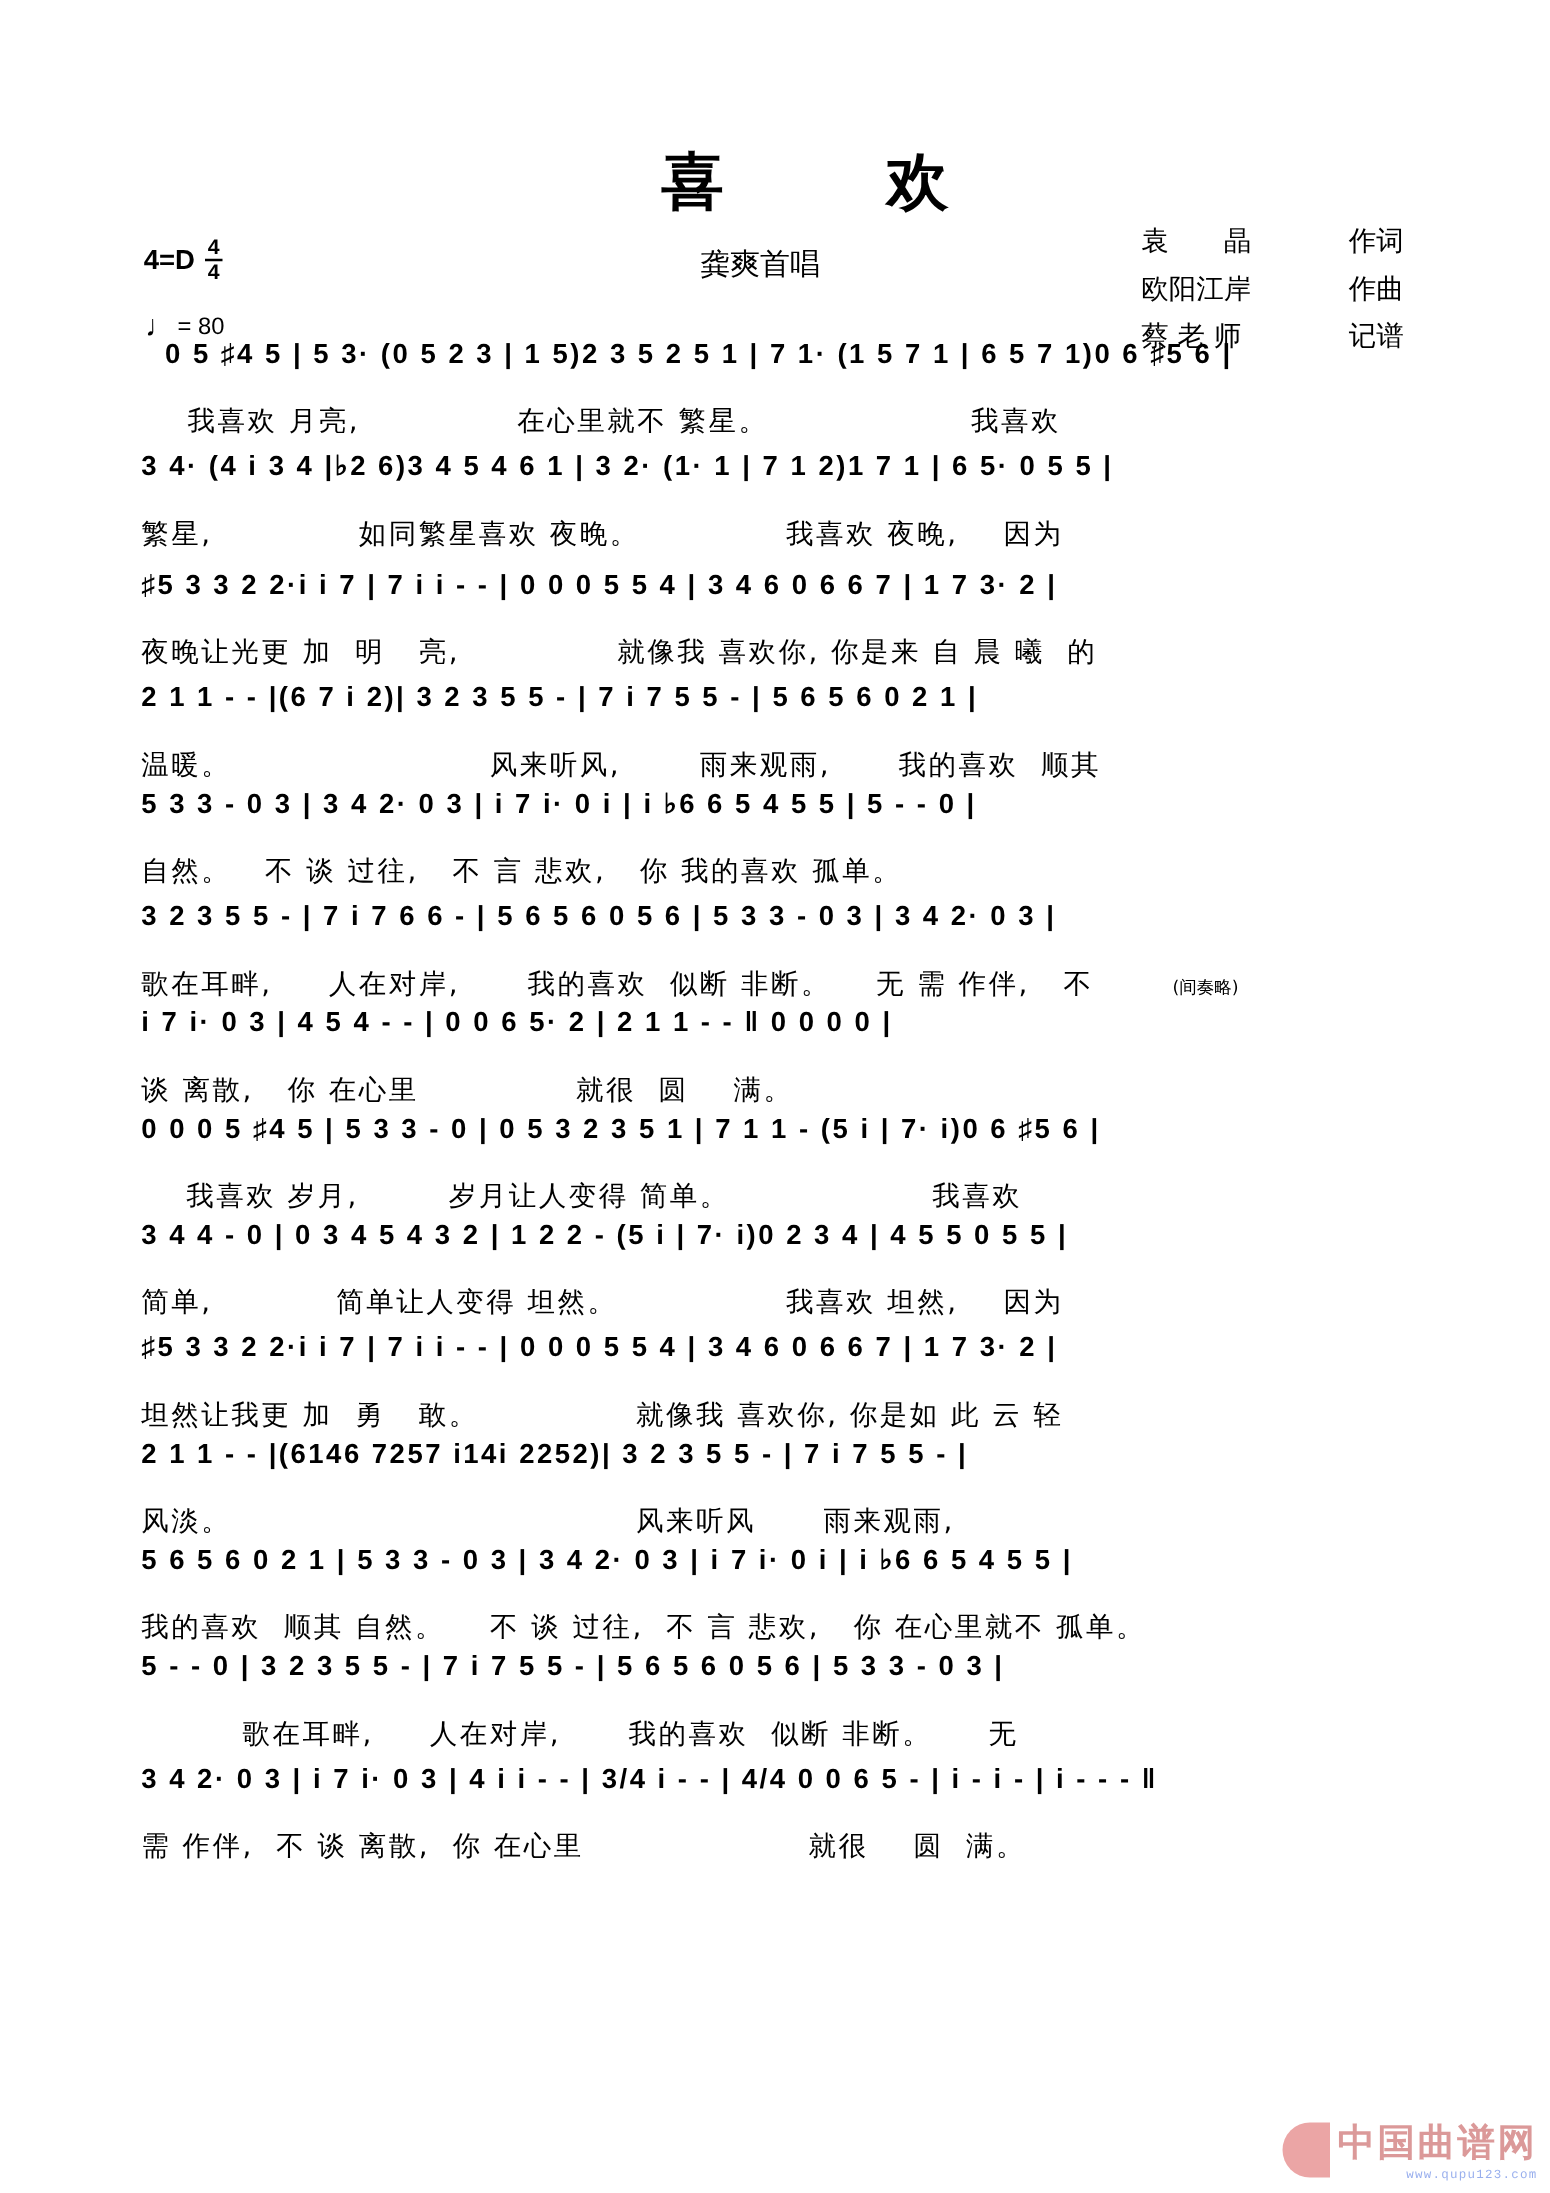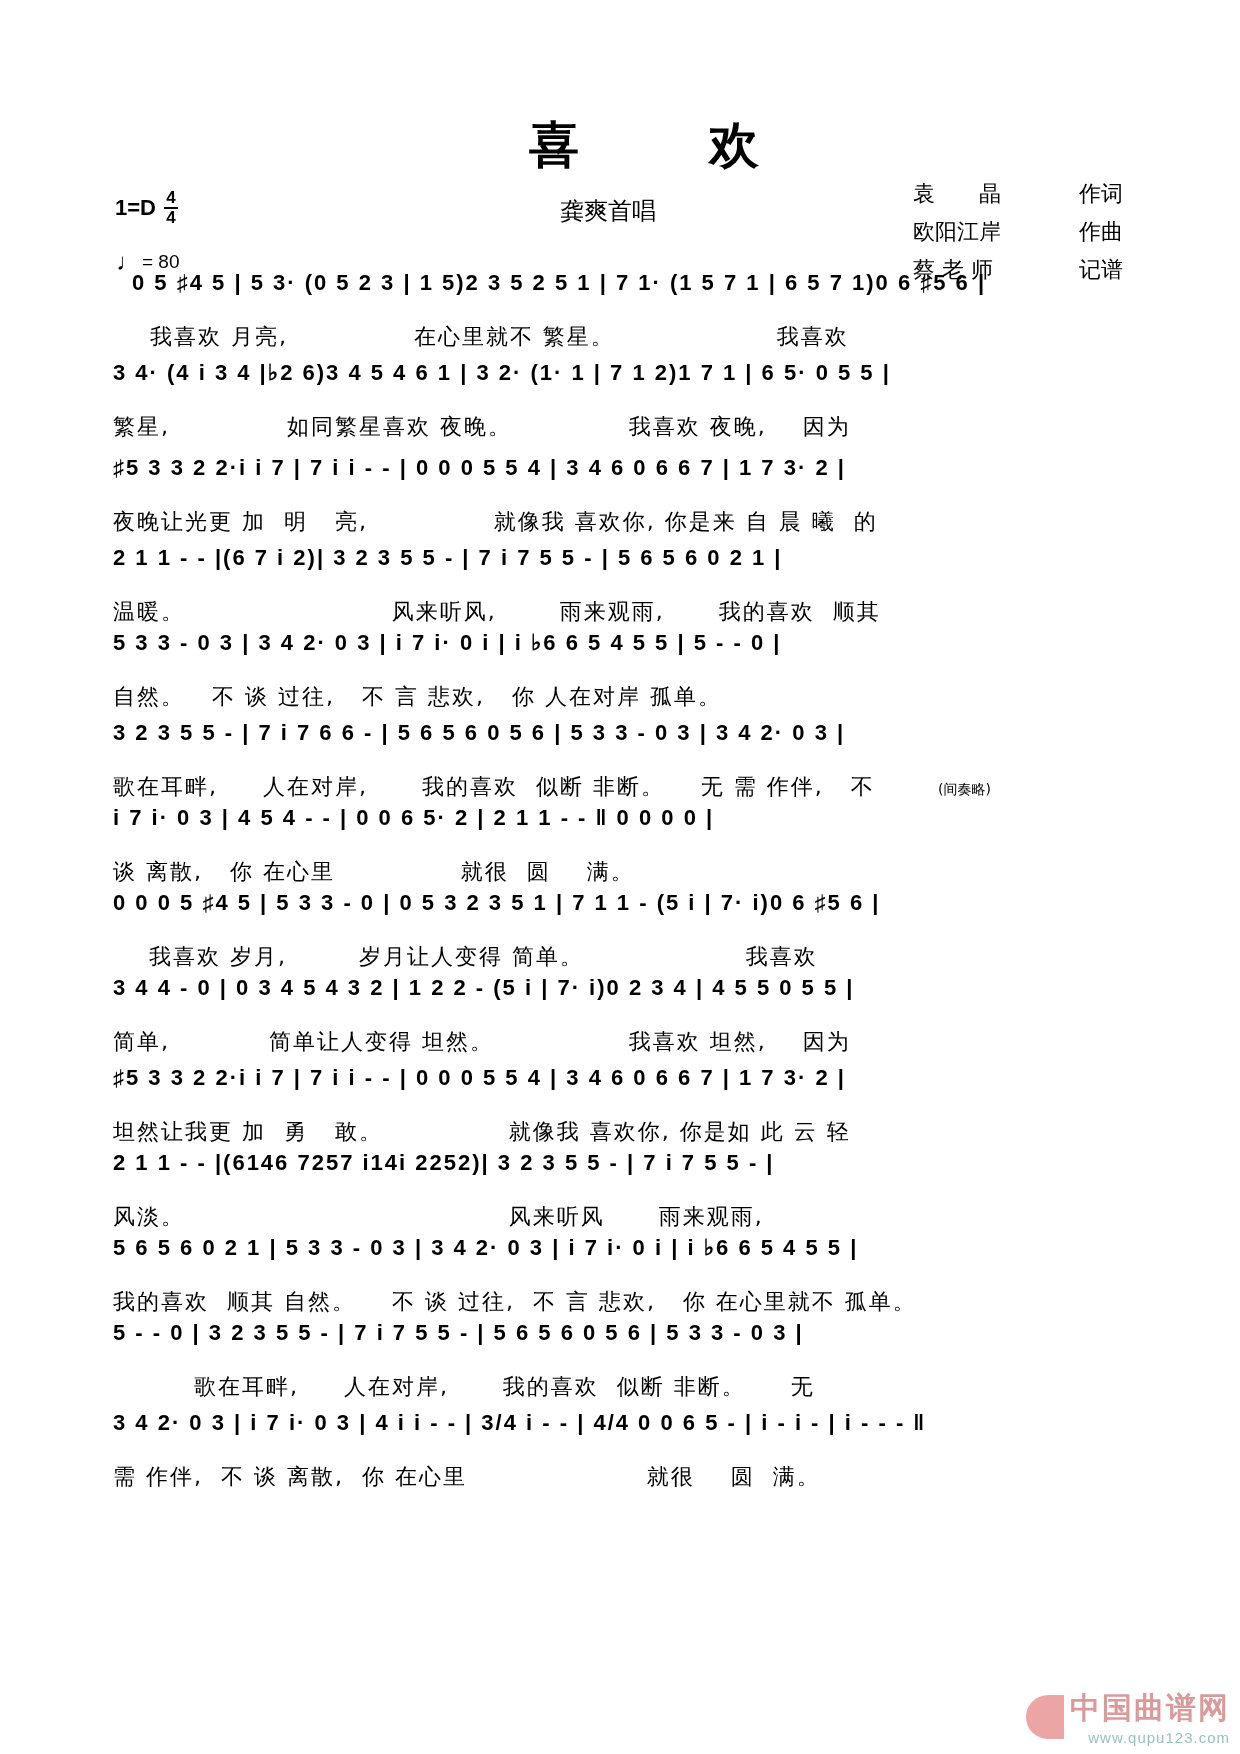--- a/index.html
+++ b/index.html
@@ -36,29 +36,29 @@
   .lyrics {
     margin-top: 12px; height: 34px; font-size: 22px; white-space: pre;
     font-family: "DejaVu Sans", sans-serif; letter-spacing: 2px;
   }
   .watermark {
     position: absolute; right: 10px; bottom: 8px; display: flex; align-items: center; opacity: 0.45;
   }
   .wm-logo { width: 38px; height: 44px; border-radius: 22px 0 0 22px; background: #d43a3a; margin-right: 6px; }
   .wm-text { display: flex; flex-direction: column; align-items: flex-end; }
   .wm-cn { font-size: 30px; color: #b02020; font-family: "DejaVu Serif", serif; font-weight: bold; letter-spacing: 2px; }
-  .wm-url { font-size: 15px; color: #0f766e; font-family: Liberation Sans, sans-serif; letter-spacing: 1px; }
+  .wm-url { font-size: 10px; color: #1d4ed8; font-family: Liberation Mono, monospace; letter-spacing: 1px; }
 </style>
 </head>
 <body>
 
 <div class="title">喜欢</div>
 
 <div class="key">
-  <span>1=D</span>
+  <span>4=D</span>
   <span class="frac">
     <span>4</span>
     <span class="bar"></span>
     <span>4</span>
   </span>
 </div>
 
 <div class="tempo">
   <span class="note-glyph">♩</span>
   <span>= 80</span>
@@ -93,21 +93,21 @@
     <div class="system" style="top: 455px;">
       <div class="notes">♯5 3 3 2 2·i i 7 | 7 i i - - | 0 0 0 5 5 4 | 3 4 6 0 6 6 7 | 1 7 3· 2 |</div>
       <div class="lyrics">夜晚让光更 加  明   亮,              就像我 喜欢你, 你是来 自 晨 曦  的</div>
     </div>
     <div class="system" style="top: 545px;">
       <div class="notes">2 1 1 - - |(6 7 i 2)| 3 2 3 5 5 - | 7 i 7 5 5 - | 5 6 5 6 0 2 1 |</div>
       <div class="lyrics">温暖。                       风来听风,       雨来观雨,      我的喜欢  顺其</div>
     </div>
     <div class="system" style="top: 630px;">
       <div class="notes">5 3 3 - 0 3 | 3 4 2· 0 3 | i 7 i· 0 i | i ♭6 6 5 4 5 5 | 5 - - 0 |</div>
-      <div class="lyrics">自然。   不 谈 过往,   不 言 悲欢,   你 人在对岸 孤单。</div>
+      <div class="lyrics">自然。   不 谈 过往,   不 言 悲欢,   你 我的喜欢 孤单。</div>
     </div>
     <div class="system" style="top: 720px;">
       <div class="notes">3 2 3 5 5 - | 7 i 7 6 6 - | 5 6 5 6 0 5 6 | 5 3 3 - 0 3 | 3 4 2· 0 3 |</div>
       <div class="lyrics">歌在耳畔,     人在对岸,      我的喜欢  似断 非断。    无 需 作伴,   不</div>
     </div>
     <div class="system" style="top: 805px;">
       <div style="position: absolute; top: -24px; left: 825px; font-size: 14px;">(间奏略)</div>
       <div class="notes">i 7 i· 0 3 | 4 5 4 - - | 0 0 6 5· 2 | 2 1 1 - - ‖ 0 0 0 0 |</div>
       <div class="lyrics">谈 离散,   你 在心里              就很  圆    满。</div>
     </div>

